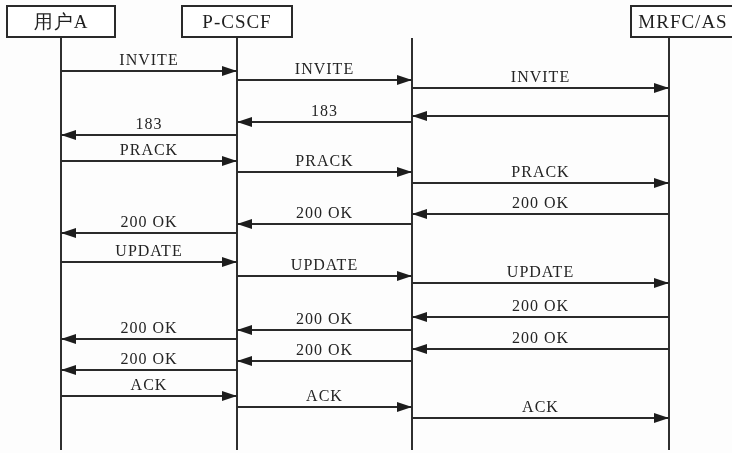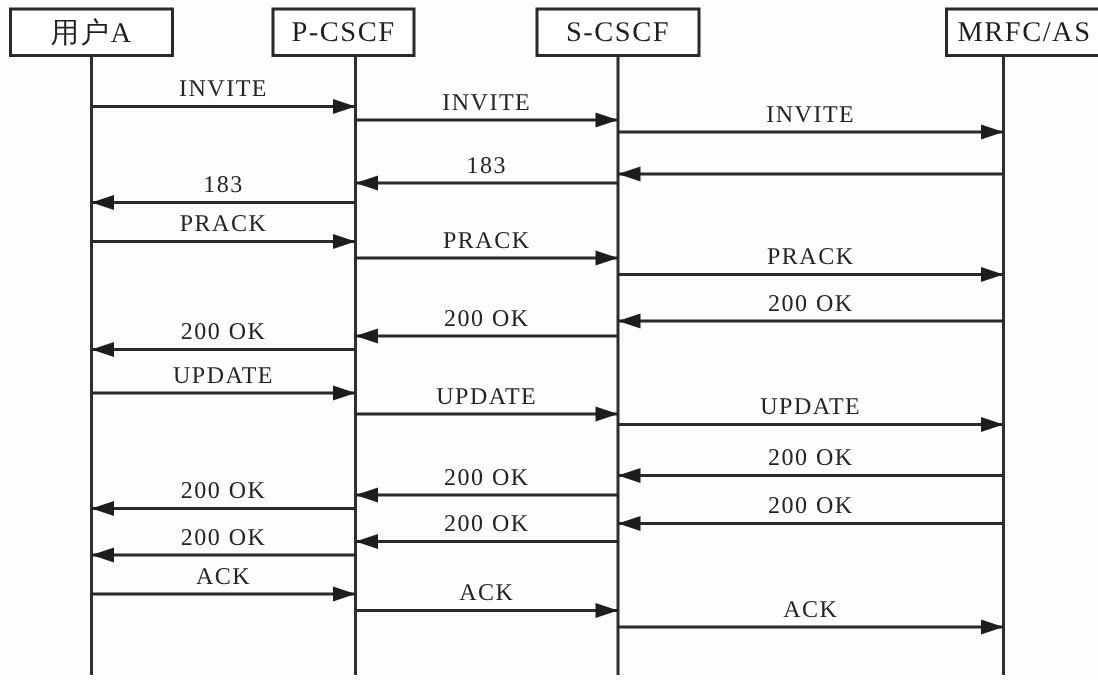--- a/index.html
+++ b/index.html
@@ -58,27 +58,24 @@
   }
 </style>
 </head>
 <body>
 
 <div id="diagram">
     <div class="actor-box" style="left: 6px; top: 5px; width: 110px; height: 33px;">
       <span>用户A</span>
     </div>
     <div class="lifeline" style="left: 60px; top: 38px; height: 412px;"></div>
-    <div class="actor-box" style="left: 181px; top: 5px; width: 96px; height: 33px;">
+    <div class="actor-box" style="left: 181px; top: 5px; width: 112px; height: 33px;">
       <span>P-CSCF</span>
     </div>
     <div class="lifeline" style="left: 236px; top: 38px; height: 412px;"></div>
-    <div class="actor-box" style="left: 357px; top: 5px; width: 110px; height: 33px;">
-      <span>S-CSCF</span>
-    </div>
     <div class="lifeline" style="left: 411px; top: 38px; height: 412px;"></div>
     <div class="actor-box" style="left: 616px; top: 5px; width: 106px; height: 33px; margin-left: 14px;">
       <span>MRFC/AS</span>
     </div>
     <div class="lifeline" style="left: 668px; top: 38px; height: 412px;"></div>
     <div class="msg-line" style="left: 61px; width: 176px; top: 70px;"></div>
     <div class="arrow-head right" style="top: 66px; left: 222px;"></div>
     <div class="msg-label" style="left: 149px; top: 51px;">INVITE</div>
     <div class="msg-line" style="left: 237px; width: 175px; top: 79px;"></div>
     <div class="arrow-head right" style="top: 75px; left: 397px;"></div>

